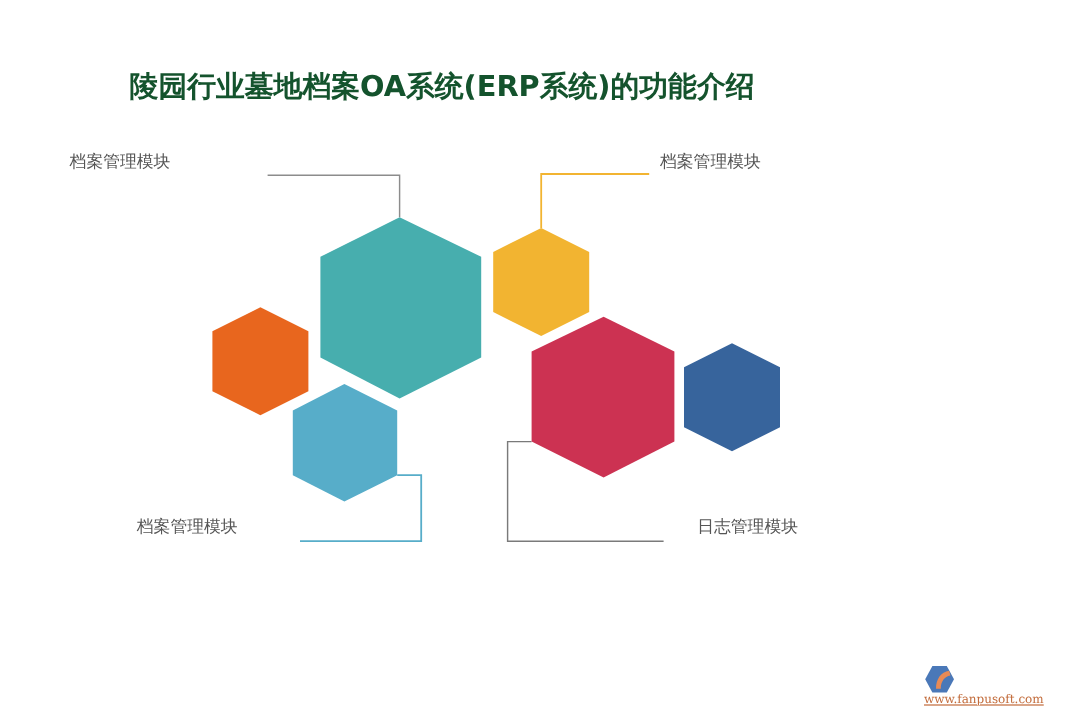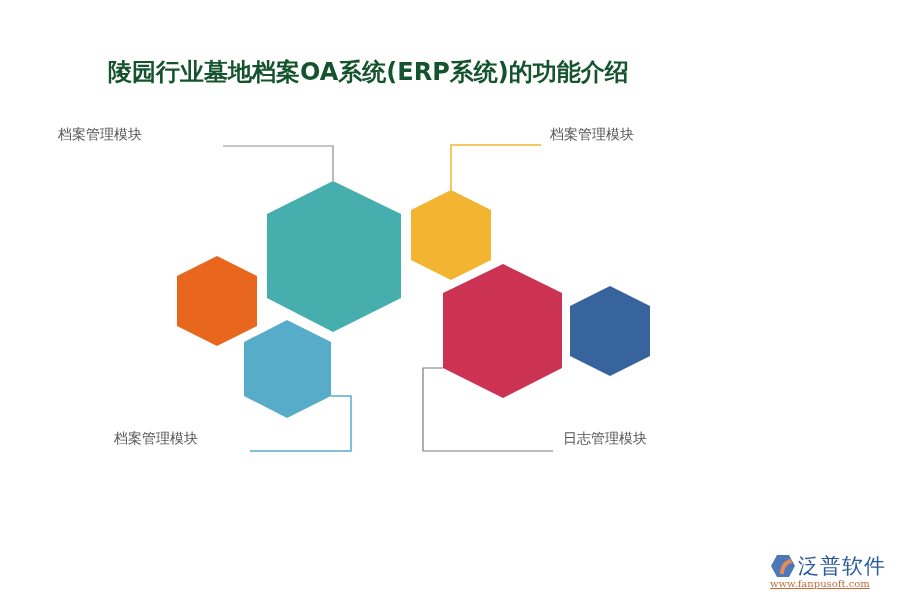--- a/index.html
+++ b/index.html
@@ -45,22 +45,21 @@
   <polygon points="217,256 257,276 257,326 217,346 177,326 177,276" fill="#e8661e"></polygon>
   <polygon points="287,320 331,342 331,396 287,418 244,396 244,342" fill="#57adc9"></polygon>
   <polygon points="451,190 491,210 491,260 451,280 411,260 411,210" fill="#f2b431"></polygon>
   <polygon points="503,264 562,293 562,368 503,398 443,368 443,293" fill="#cc3252"></polygon>
   <polygon points="610,286 650,306 650,356 610,376 570,356 570,306" fill="#37649c"></polygon>
 </svg>
 
 <div class="label" style="left:58px; top:126px;">档案管理模块</div>
 <div class="label" style="left:550px; top:126px;">档案管理模块</div>
 <div class="label" style="left:114px; top:430px;">档案管理模块</div>
-<div class="label" style="left:563px; top:430px;">日志管理模块</div>
+<div class="label" style="left:581px; top:430px;">日志管理模块</div>
 
 <div class="logo">
   <svg class="logo-icon" width="26" height="24" viewBox="0 0 26 24">
     <polygon points="7,1 19,1 25,12 19,23 7,23 1,12" fill="#4a78b8"></polygon>
     <path d="M10,20 C10,12 14,6 21,5 L22,9 C17,10 14,14 14,20 Z" fill="#e98a55"></path>
   </svg>
-  <div class="logo-name">泛普软件</div>
   <div class="logo-url">www.fanpusoft.com</div>
 </div>
 
 </body></html>

